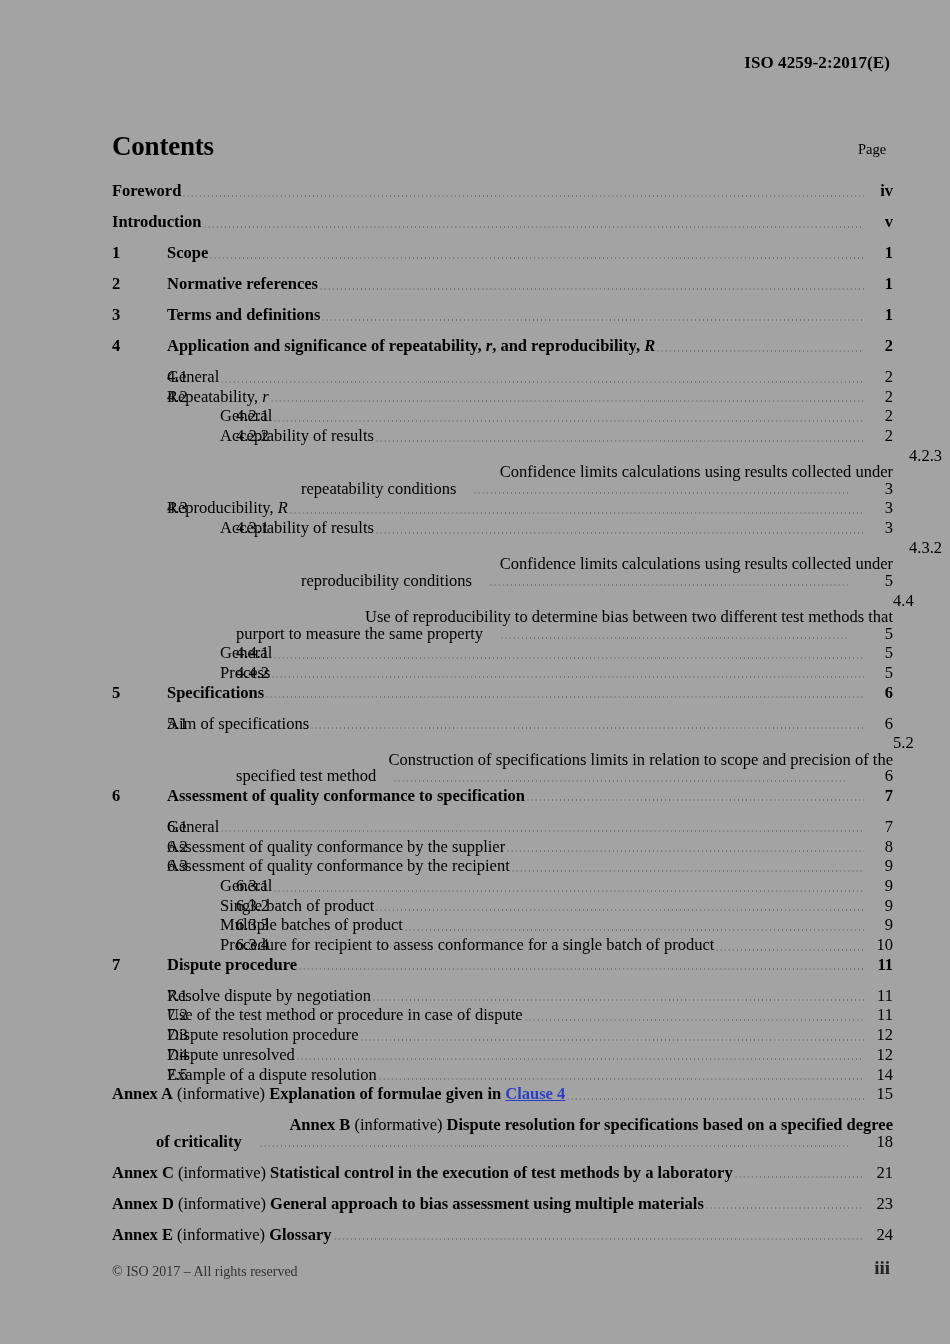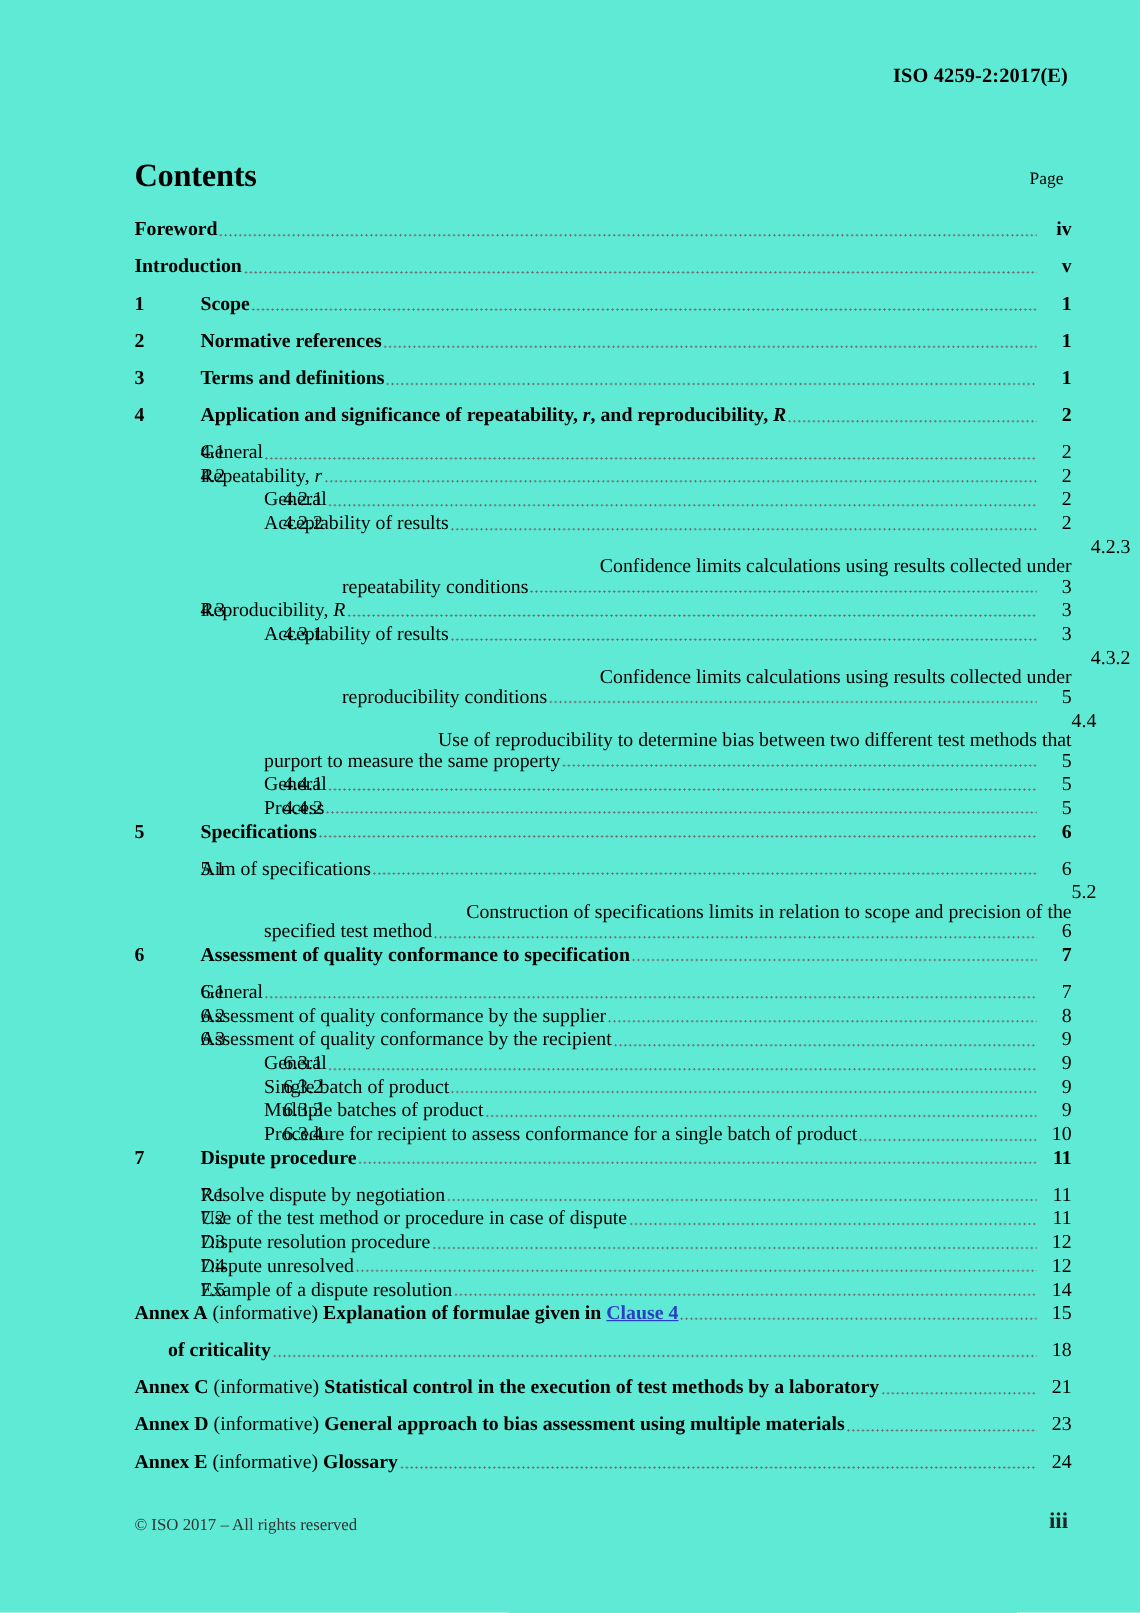--- a/index.html
+++ b/index.html
@@ -8,21 +8,21 @@
     background: #ffffff;
   }
   body {
     font-family: "Liberation Serif", "DejaVu Serif", serif;
     color: #000000;
   }
   .page {
     position: relative;
     width: 950px;
     height: 1344px;
-    background: #5eead4;
+    background: #a3a3a3;
     overflow: hidden;
     box-sizing: border-box;
   }
   .header-ref {
     position: absolute;
     top: 53px;
     right: 60px;
     font-size: 17px;
     font-weight: bold;
     letter-spacing: 0.1px;
@@ -121,20 +121,21 @@
   .wrap .line1 {
     display: flex;
     align-items: flex-end;
     white-space: normal;
     flex-direction: column;
   }
   .wrap .line2 {
     display: flex;
     align-items: center;
     white-space: nowrap;
+    gap: 16px;
   }
   .wrap.lvl2 .line1 .num { width: 0; padding-left: 55px; }
   .wrap.lvl2 .line2 .pad { flex: 0 0 auto; width: 108px; }
   .wrap.lvl3 .line1 .num { width: 0; padding-left: 108px; }
   .wrap.lvl3 .line2 .pad { flex: 0 0 auto; width: 173px; }
 
   .wrap.annexwrap { margin-bottom: 14.5px; }
   .wrap.annexwrap .line2 .pad { flex: 0 0 auto; width: 28px; }
 
   .wrap .line1 .txt { flex: 0 0 auto; }
@@ -462,20 +463,23 @@
         </span>
       </div>
       <div class="row annex">
         <span class="body">
           <span class="ttl"><b>Annex A</b><span class="informative"> (informative) </span><b>Explanation of formulae given in </b><a class="link" href="#">Clause 4</a></span>
           <span class="leader"></span>
           <span class="pg">15</span>
         </span>
       </div>
       <div class="wrap row annex annexwrap">
+        <div class="line1">
+          <span class="txt ttl"><b>Annex B</b><span class="informative"> (informative) </span><b>Dispute resolution for specifications based on a specified degree</b></span>
+        </div>
         <div class="line2">
           <span class="pad"></span>
           <span class="txt"><b>of criticality</b></span>
           <span class="leader"></span>
           <span class="pg">18</span>
         </div>
       </div>
       <div class="row annex">
         <span class="body">
           <span class="ttl"><b>Annex C</b><span class="informative"> (informative) </span><b>Statistical control in the execution of test methods by a laboratory</b></span>

